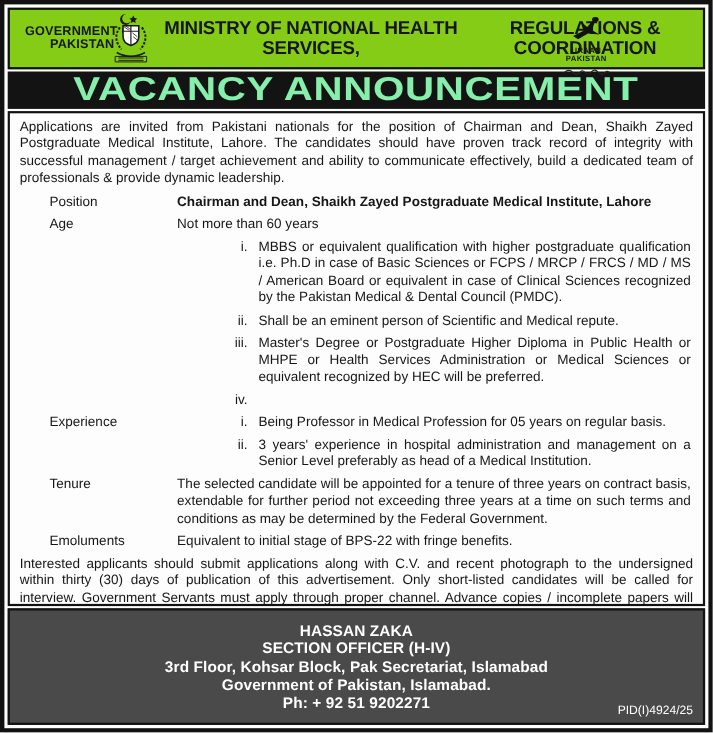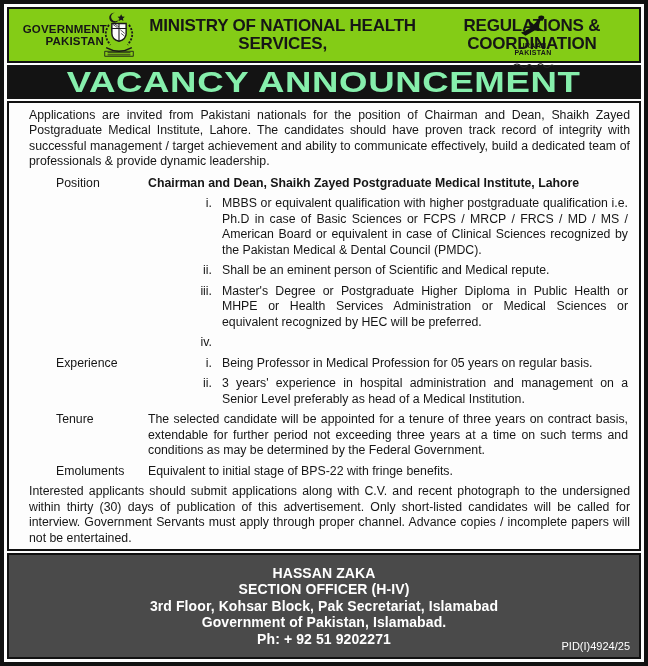--- a/index.html
+++ b/index.html
@@ -25,26 +25,26 @@
     flex:0 0 34px;background:#131313;color:#86efac;
     display:flex;align-items:center;justify-content:center;overflow:hidden;
   }
   .banner span{
     font-size:30px;font-weight:bold;letter-spacing:.5px;white-space:nowrap;
     transform:scaleX(1.22);transform-origin:center;
   }
   
   .body-box{
     flex:1 1 auto;border:2px solid #111;box-sizing:border-box;
-    padding:5px 9px 3px 20px;font-size:12.3px;line-height:1.26;overflow:hidden;
+    padding:5px 9px 3px 9px;font-size:12.3px;line-height:1.26;overflow:hidden;
     background:#fdfdfd;
   }
   .intro{margin:0 0 6px 0;text-align:justify;}
   .closing{margin:2px 0 0 0;text-align:justify;}
-  .row{display:grid;grid-template-columns:92px 1fr;padding-left:27px;margin-bottom:5px;}
+  .row{display:grid;grid-template-columns:92px 1fr;padding-left:27px;margin-bottom:5px;gap:24px;}
   .row .label{font-size:12.3px;}
   .row .value{padding-right:2px;}
   .value.bold{font-weight:bold;}
   .value.justify{text-align:justify;}
   .list-item{display:grid;grid-template-columns:30px 1fr;column-gap:10px;padding-left:34px;margin-bottom:5px;}
   .list-item:last-child{margin-bottom:0;}
   .list-item .num{text-align:right;}
   .list-item .itext{text-align:justify;}
   
   .footer{
@@ -98,20 +98,24 @@
   </div>
 
   <div class="body-box">
     <p class="intro">Applications are invited from Pakistani nationals for the position of Chairman and Dean, Shaikh Zayed Postgraduate Medical Institute, Lahore. The candidates should have proven track record of integrity with successful management / target achievement and ability to communicate effectively, build a dedicated team of professionals &amp; provide dynamic leadership.</p>
     <div id="rows">
         <div class="row">
           <div class="label">Position</div>
           <div class="value bold">Chairman and Dean, Shaikh Zayed Postgraduate Medical Institute, Lahore</div>
         </div>
         <div class="row">
+          <div class="label">Age</div>
+          <div class="value">Not more than 60 years</div>
+        </div>
+        <div class="row">
           <div class="label"></div>
           <div class="value">
             <div class="list-item">
               <div class="num">i.</div>
               <div class="itext">MBBS or equivalent qualification with higher postgraduate qualification i.e. Ph.D in case of Basic Sciences or FCPS / MRCP / FRCS / MD / MS / American Board or equivalent in case of Clinical Sciences recognized by the Pakistan Medical &amp; Dental Council (PMDC).</div>
             </div>
             <div class="list-item">
               <div class="num">ii.</div>
               <div class="itext">Shall be an eminent person of Scientific and Medical repute.</div>
             </div>

